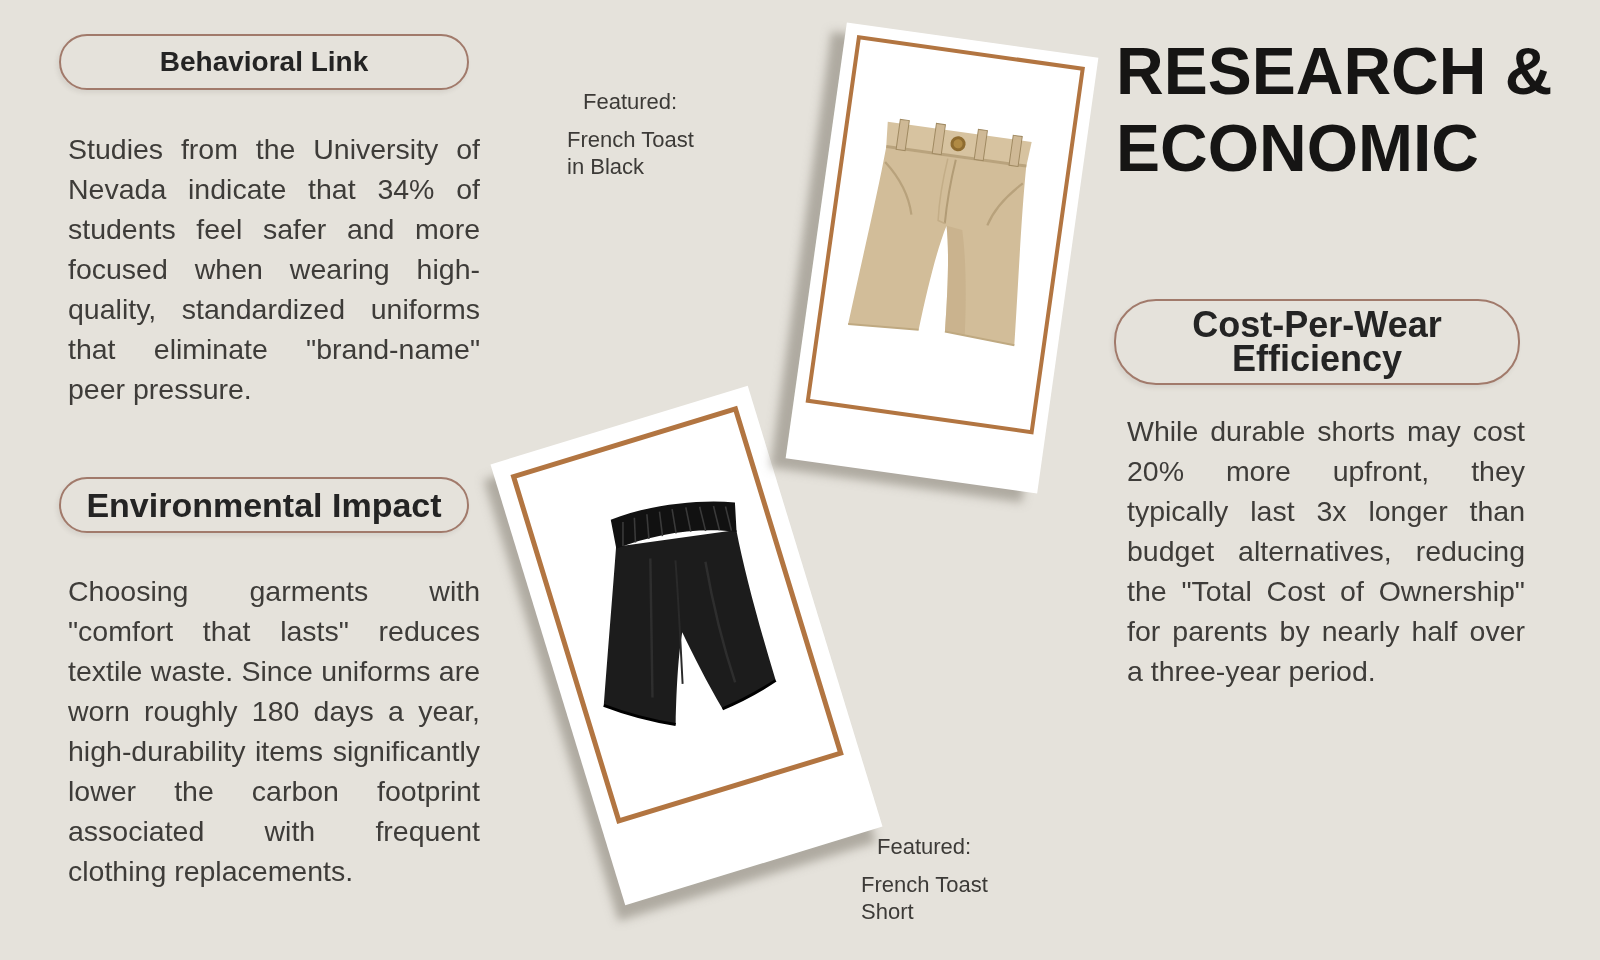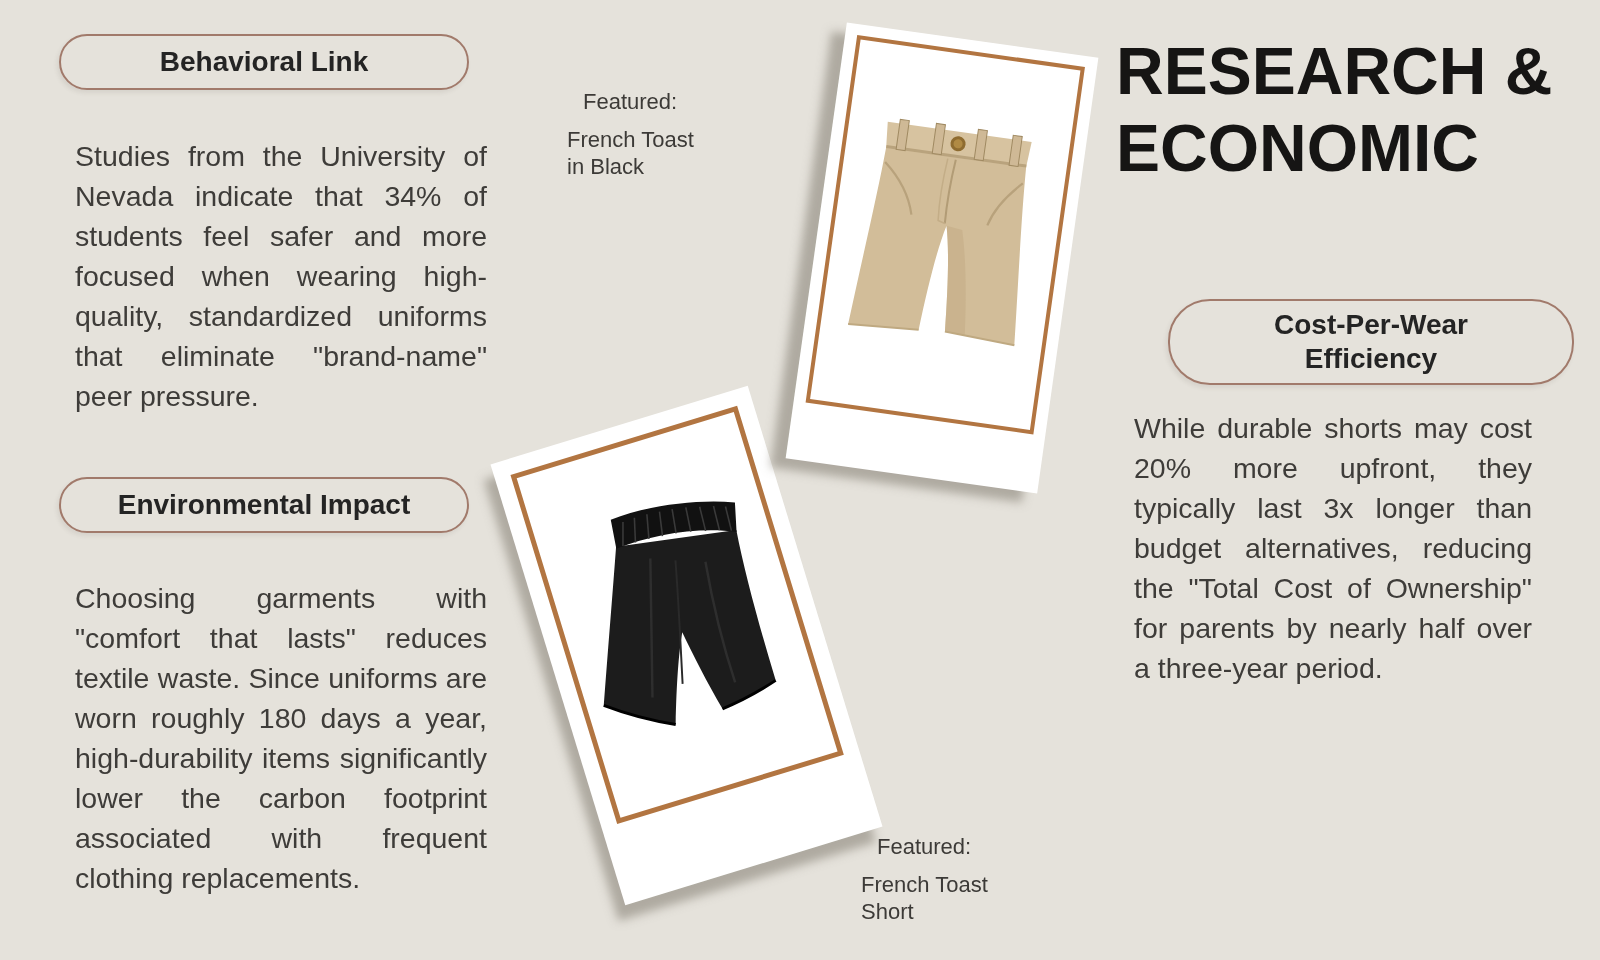--- a/index.html
+++ b/index.html
@@ -18,33 +18,33 @@
     border-radius:42px;
     display:flex;flex-direction:column;
     justify-content:center;
     text-align:center;
     color:#242424;
     font-weight:700;
     box-shadow:-2px 3px 4px rgba(90,80,70,0.10);
     box-sizing:border-box;
   }
   #pill-behavioral{left:59px;top:34px;width:410px;height:56px;font-size:28px;}
-  #pill-environmental{left:59px;top:477px;width:410px;height:56px;font-size:28px;}
-  #pill-cost{left:1168px;top:299px;width:406px;height:86px;font-size:28px;line-height:34px;}
+  #pill-environmental{left:59px;top:477px;width:410px;height:56px;font-size:34px;}
+  #pill-cost{left:1114px;top:299px;width:406px;height:86px;font-size:36px;line-height:34px;}
   
   .body-text{
-    position:absolute;margin:16px;
+    position:absolute;margin:9px;
     font-size:28.5px;line-height:40px;
     font-weight:300;
     text-align:justify;
     color:#3e3c39;
   }
   #p-behavioral{left:59px;top:120px;width:412px;}
   #p-environmental{left:59px;top:562px;width:412px;}
-  #p-cost{left:1118px;top:392px;width:398px;}
+  #p-cost{left:1118px;top:402px;width:398px;}
   
   .title{
     position:absolute;left:1108px;top:25px;margin:8px;
     font-size:66px;line-height:77px;font-weight:700;
     letter-spacing:0px;color:#161514;white-space:nowrap;
   }
   
   .caption{
     position:absolute;
     font-size:22px;line-height:27.5px;

